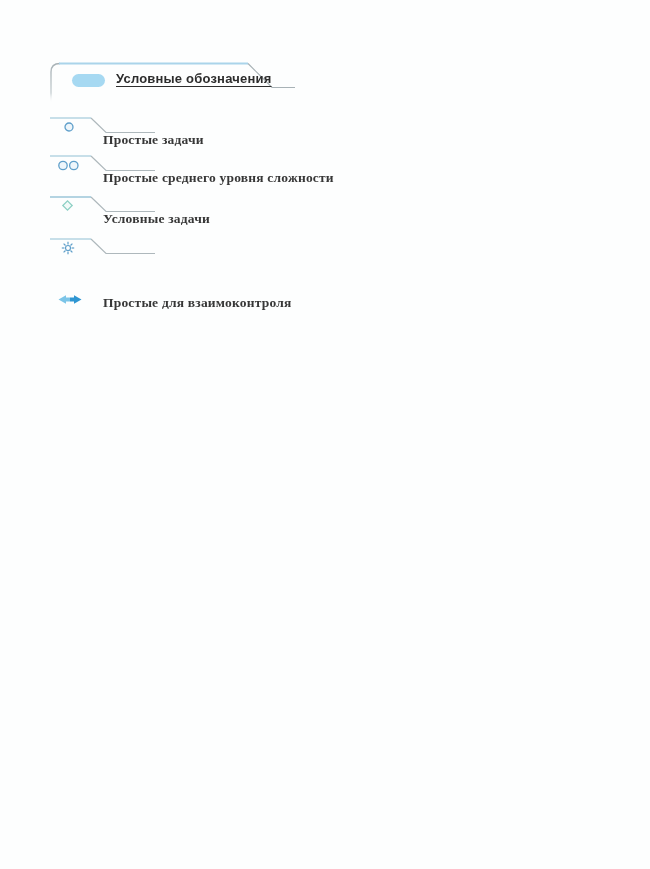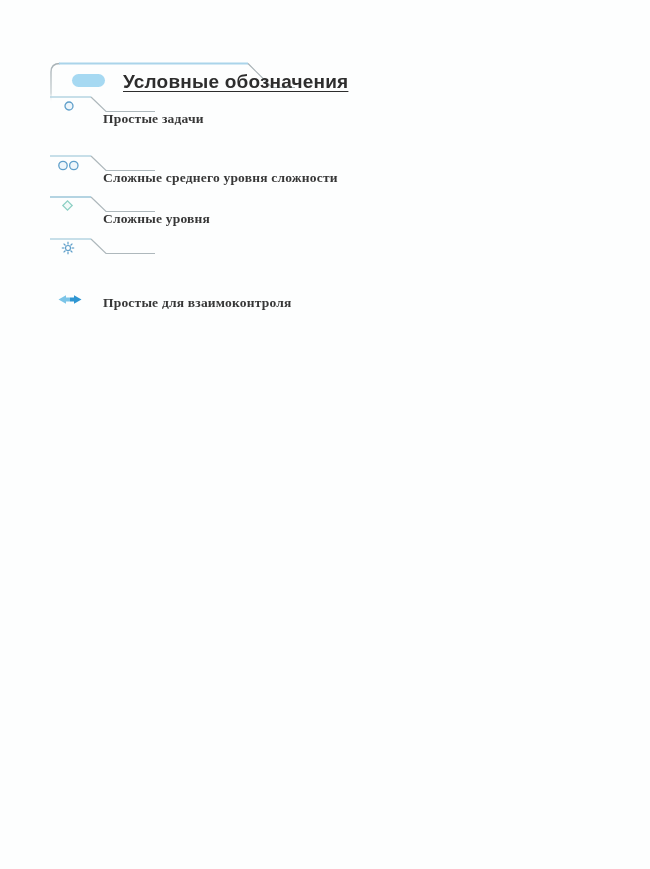--- a/index.html
+++ b/index.html
@@ -33,24 +33,24 @@
     position: absolute;
     left: 22px;
     top: 12px;
     width: 33px;
     height: 13px;
     border-radius: 7px;
     background: #a6d9f2;
   }
   .header-title {
     position: absolute;
-    left: 73px;
+    left: 66px;
     top: 9px;
     font-family: "Liberation Sans", sans-serif;
-    font-size: 19px;
+    font-size: 13px;
     font-weight: bold;
     color: #2d2d2d;
     letter-spacing: 0.2px;
     text-decoration: underline;
     text-underline-offset: 3px;
     white-space: nowrap;
   }
 
   
   .legend-item {
@@ -70,21 +70,21 @@
   .item-label {
     position: absolute;
     left: 53px;
     top: 15px;
     font-size: 13.5px;
     font-weight: 600;
     color: #373737;
     white-space: nowrap;
     letter-spacing: 0.2px;
   }
-  #item-1 { top: 96px; }
+  #item-1 { top: 117px; }
   #item-2 { top: 155px; }
   #item-3 { top: 196px; }
   #item-4 { top: 238px; }
   #item-5 { top: 292px; height: 22px; }
   #item-5 .item-label { top: 3px; }
 </style>
 </head>
 <body>
 
 <div class="page">
@@ -119,32 +119,32 @@
 
   <div class="legend-item" id="item-2">
     <svg class="step-line" width="106" height="18" viewBox="0 0 106 18">
       <path d="M0,1 H41" fill="none" stroke="#b4d4e2" stroke-width="1.6"></path>
       <path d="M41,1 L56,15.5 H105" fill="none" stroke="#aeb8bc" stroke-width="1.2"></path>
     </svg>
     <svg class="item-icon" style="left:6px; top:5px;" width="26" height="11" viewBox="0 0 26 11">
       <circle cx="7" cy="5.5" r="4.2" fill="#eef6fb" stroke="#5f9fca" stroke-width="1.3"></circle>
       <circle cx="17.8" cy="5.5" r="4.2" fill="#eef6fb" stroke="#5f9fca" stroke-width="1.3"></circle>
     </svg>
-    <div class="item-label">Сложные среднего уровня сложности</div>
+    <div class="item-label">Простые среднего уровня сложности</div>
   </div>
 
   <div class="legend-item" id="item-3">
     <svg class="step-line" width="106" height="18" viewBox="0 0 106 18">
       <path d="M0,1 H41" fill="none" stroke="#b4d4e2" stroke-width="2"></path>
       <path d="M41,1 L56,15.5 H105" fill="none" stroke="#aeb8bc" stroke-width="1.2"></path>
     </svg>
     <svg class="item-icon" style="left:11px; top:3px;" width="13" height="13" viewBox="0 0 13 13">
       <rect x="3.2" y="3.2" width="6.6" height="6.6" fill="#f2faf8" stroke="#8ed0c5" stroke-width="1.3" transform="rotate(45 6.5 6.5)"></rect>
     </svg>
-    <div class="item-label">Сложные уровня</div>
+    <div class="item-label">Условные задачи</div>
   </div>
 
   <div class="legend-item" id="item-4">
     <svg class="step-line" width="106" height="18" viewBox="0 0 106 18">
       <path d="M0,1 H41" fill="none" stroke="#b4d4e2" stroke-width="1.6"></path>
       <path d="M41,1 L56,15.5 H105" fill="none" stroke="#aeb8bc" stroke-width="1.2"></path>
     </svg>
     <svg class="item-icon" style="left:11px; top:3px;" width="14" height="14" viewBox="0 0 14 14">
       <g stroke="#5f9fca" stroke-width="1.2">
         <line x1="7" y1="0.8" x2="7" y2="3.4"></line>

